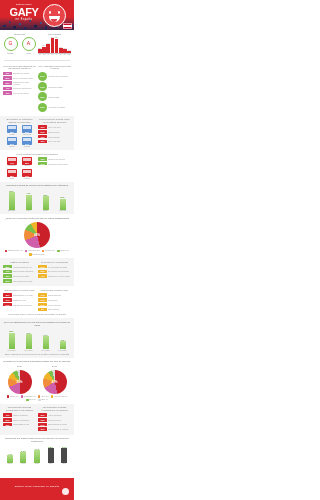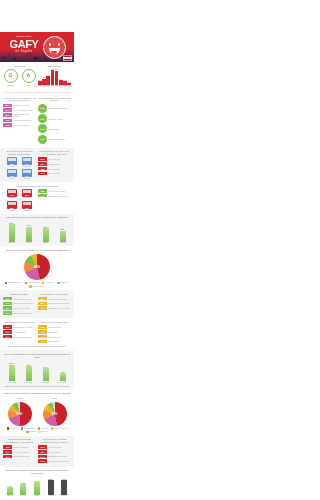--- a/index.html
+++ b/index.html
@@ -5,21 +5,21 @@
   html,body{margin:0;padding:0;background:#ffffff;}
   body{
     width:74px;height:500px;overflow:hidden;
     font-family:"Liberation Sans",sans-serif;
     color:#4a4a4a;
     -webkit-font-smoothing:none;
   }
   .page{width:74px;height:500px;position:relative;background:#fff;}
 
   
-  .hdr{position:relative;width:74px;height:30px;background:#d8252c;overflow:hidden;margin-top:32px;}
+  .hdr{position:relative;width:74px;height:30px;background:#d8252c;overflow:hidden;}
   .hdr .confetti{position:absolute;left:0;bottom:0;width:74px;height:13px;
      background:
        radial-gradient(circle at 6% 70%, #1d2b5c 0 1.2px, transparent 1.3px),
        radial-gradient(circle at 13% 40%, #2c3f7a 0 1px, transparent 1.1px),
        radial-gradient(circle at 20% 78%, #16224a 0 1.4px, transparent 1.5px),
        radial-gradient(circle at 27% 52%, #3a4f8f 0 1px, transparent 1.1px),
        radial-gradient(circle at 34% 85%, #1d2b5c 0 1.3px, transparent 1.4px),
        radial-gradient(circle at 41% 33%, #2c3f7a 0 0.9px, transparent 1px),
        radial-gradient(circle at 48% 70%, #16224a 0 1.4px, transparent 1.5px),
        radial-gradient(circle at 55% 45%, #3a4f8f 0 1px, transparent 1.1px),

